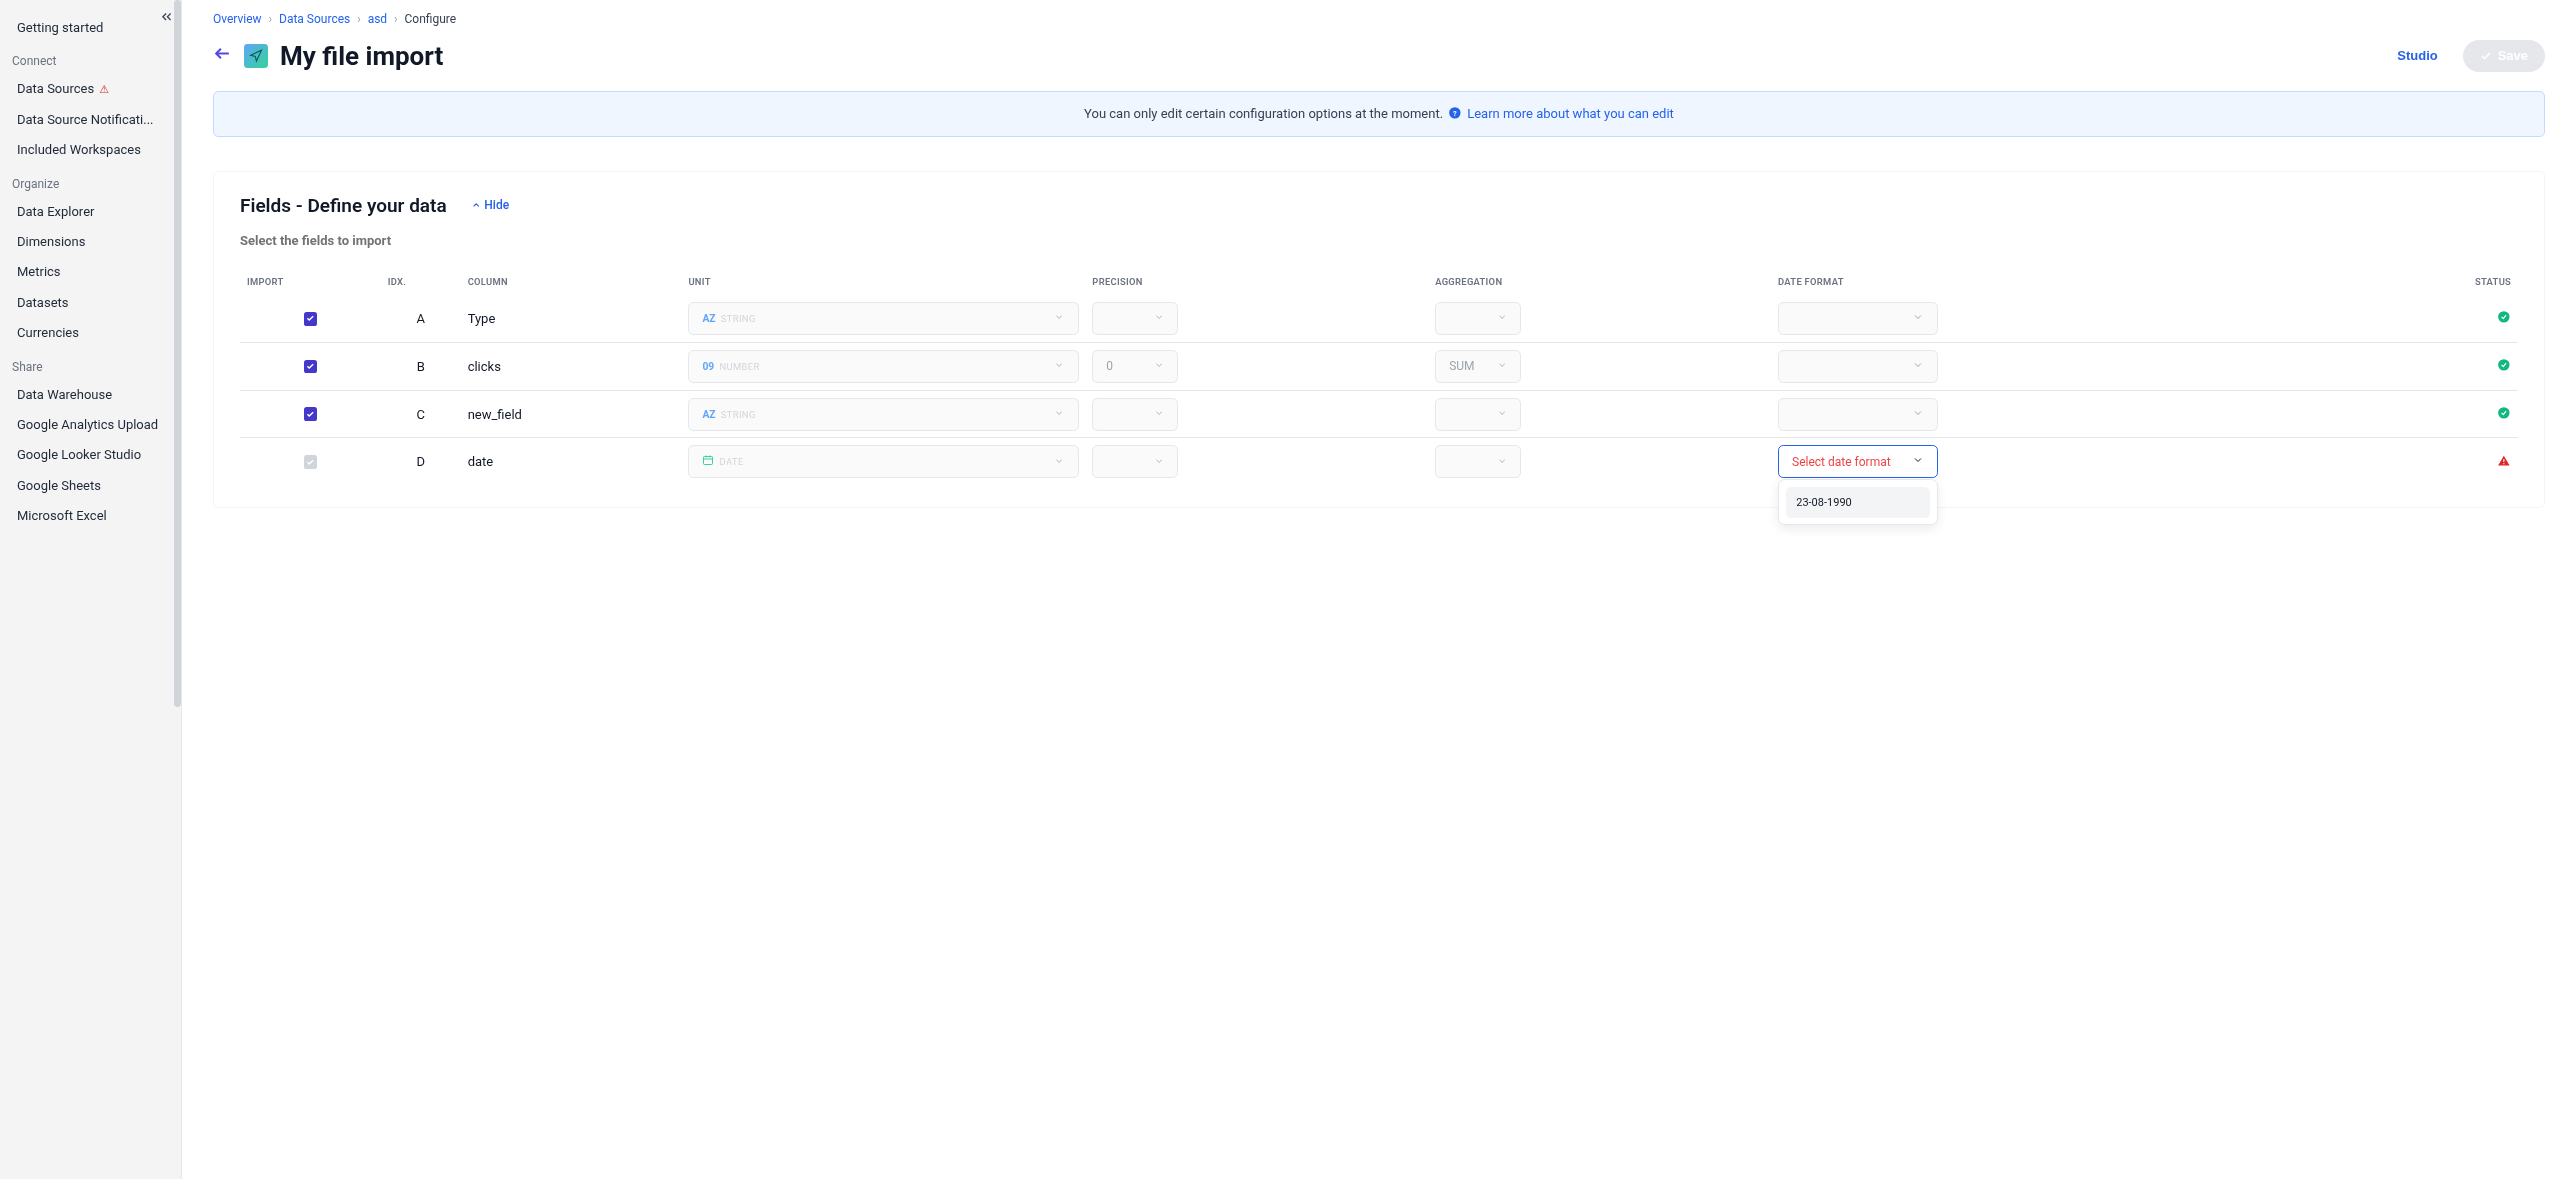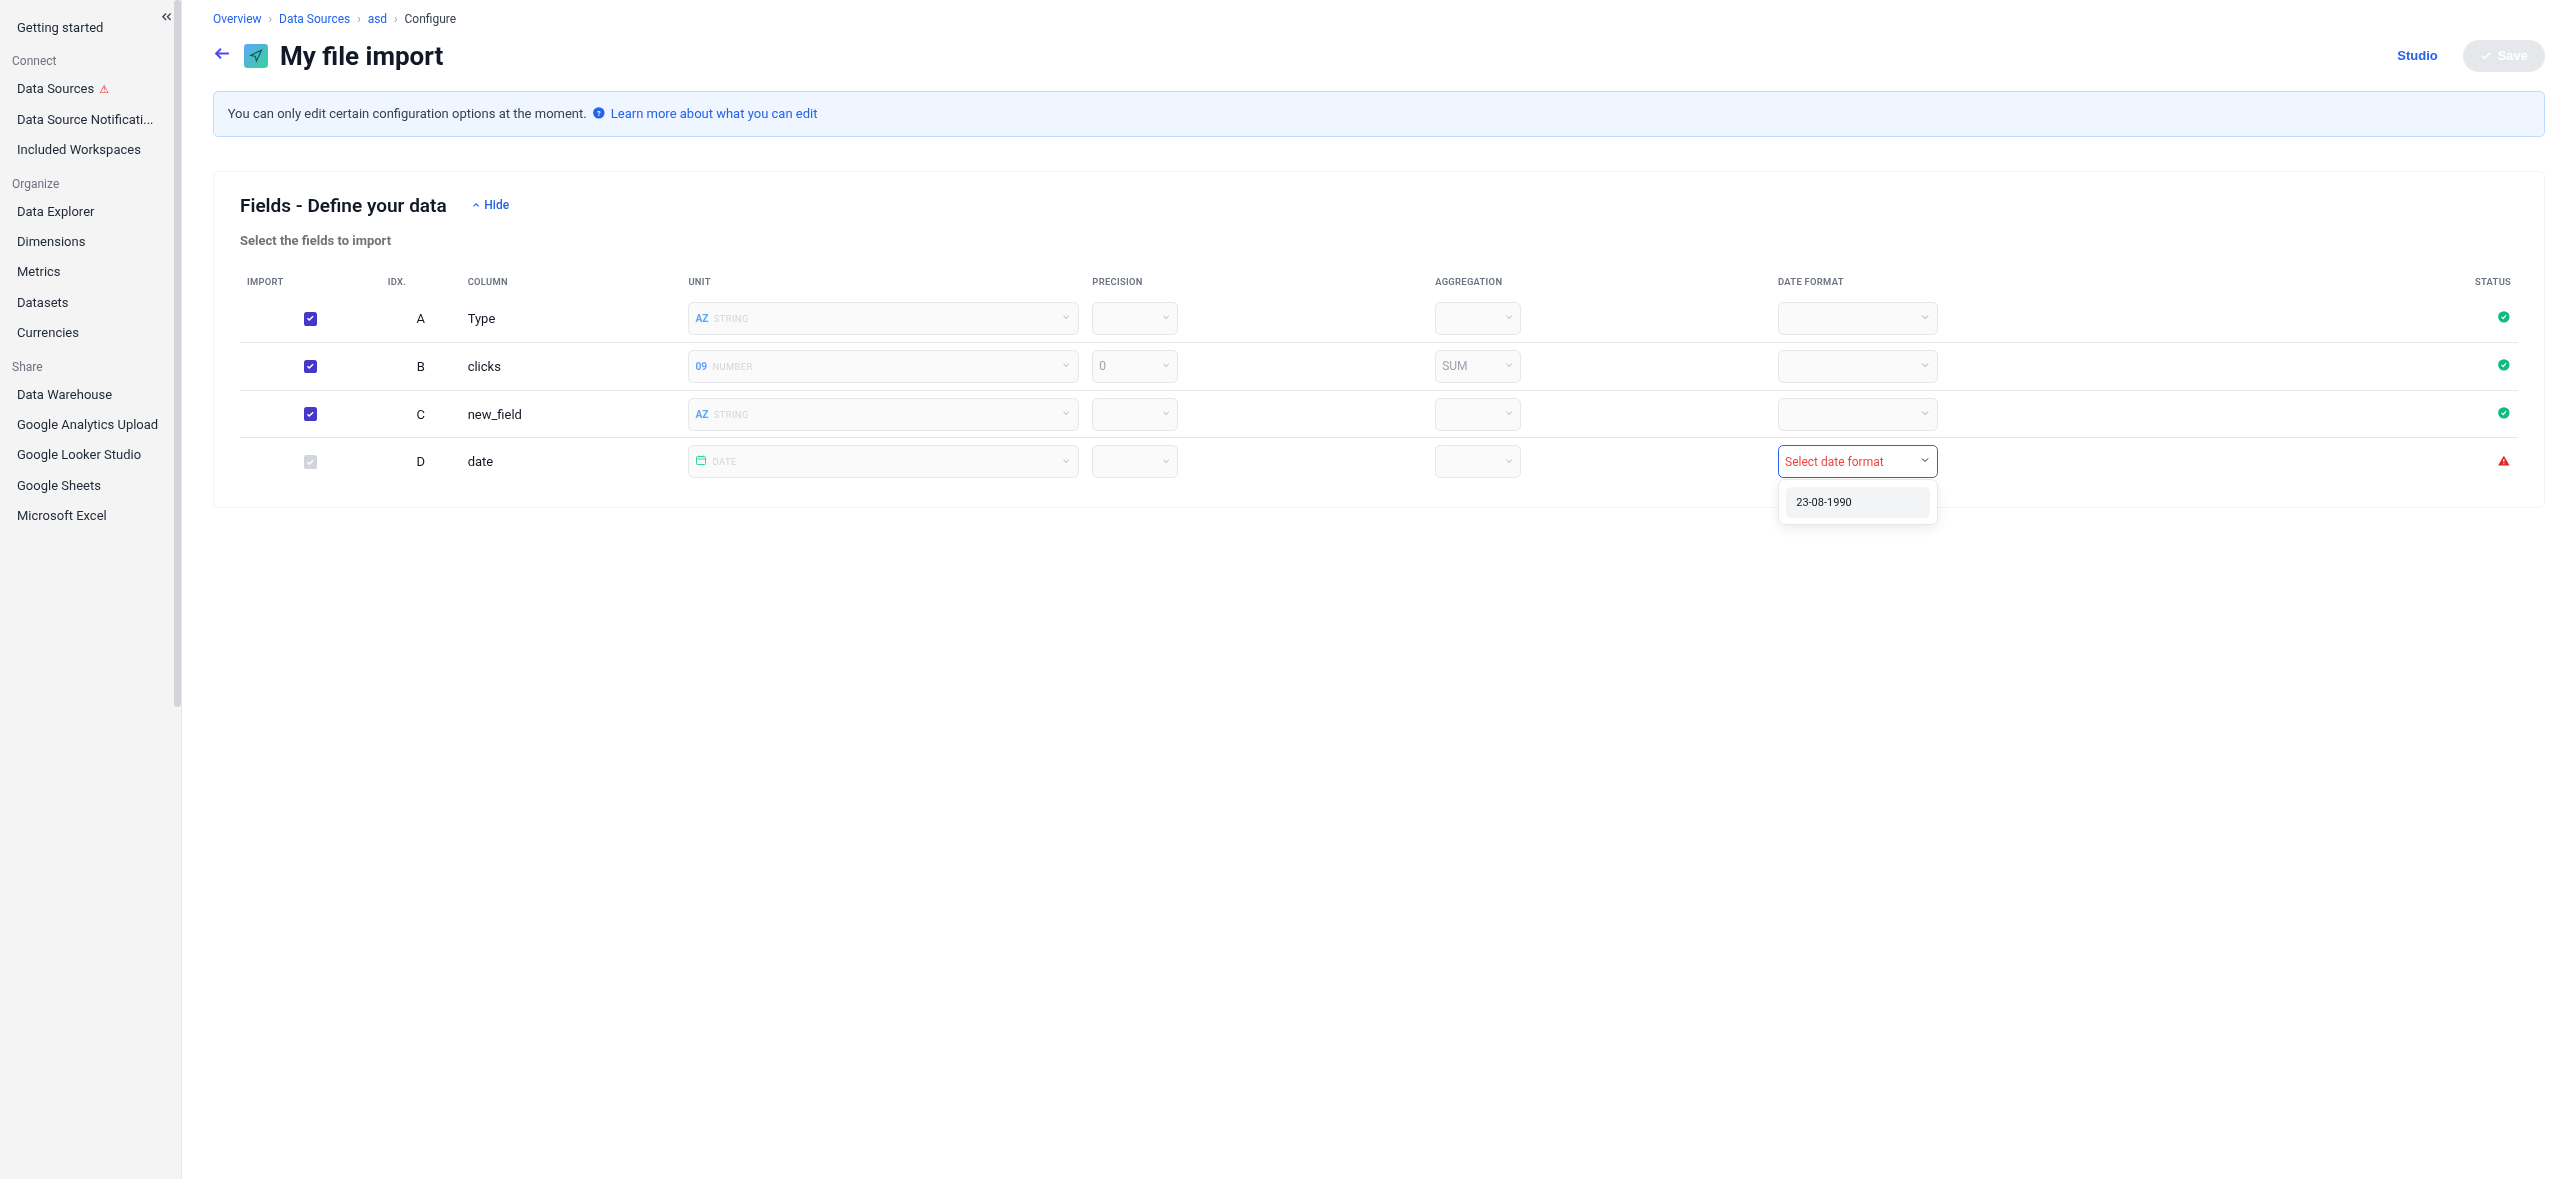--- a/index.html
+++ b/index.html
@@ -83,21 +83,21 @@
 .info-banner {
   border: 0.9px solid #bfdbfe;
   background: #eff6ff;
   border-radius: 5.2px;
   padding: 13.7px;
   text-align: center;
   color: #374151;
   margin-bottom: 34px;
   display: flex;
   align-items: center;
-  justify-content: flex-start;
+  justify-content: center;
   gap: 5.2px;
   font-size: 13px;
 }
 .info-banner .q-icon { color: #2563eb; }
 .info-banner .learn-link { color: #2563eb; cursor: pointer; }
 .section {
   background: #fafafa;
   border-radius: 5.2px;
   padding: 22px 26px;
   margin-bottom: 15.5px;
@@ -122,21 +122,21 @@
 .col-status { width: 60px; text-align: center; }
 .checkbox {
   width: 13.7px; height: 13.7px; border-radius: 2.6px; display: inline-flex;
   align-items: center; justify-content: center; color: #fff; font-size: 9.4px;
 }
 .checkbox.on { background: #4338ca; }
 .checkbox.off { background: #d1d5db; }
 .select-fake {
   width: 100%; height: 33px; border: 0.9px solid #e5e7eb; border-radius: 5.2px;
   background: #fafafa; display: flex; align-items: center; justify-content: space-between;
-  padding: 0 6px; color: #9ca3af; font-size: 12px; cursor: not-allowed;
+  padding: 0 13px; color: #9ca3af; font-size: 12px; cursor: not-allowed;
 }
 .select-fake.active {
   background: #fff; border: 1.7px solid #2563eb; cursor: pointer; color: #ef4444;
 }
 .select-fake .unit-prefix { display: inline-flex; align-items: center; gap: 5.2px; color: #9ca3af; }
 .select-fake .chevron { color: #9ca3af; }
 .badge-az { color: #60a5fa; font-size: 10.3px; font-weight: 700; }
 .badge-09 { color: #60a5fa; font-size: 10.3px; font-weight: 700; }
 .badge-cal { color: #34d399; font-size: 12px; }
 .unit-type { font-size: 9.4px; letter-spacing: 0.4px; color: #d1d5db; }

